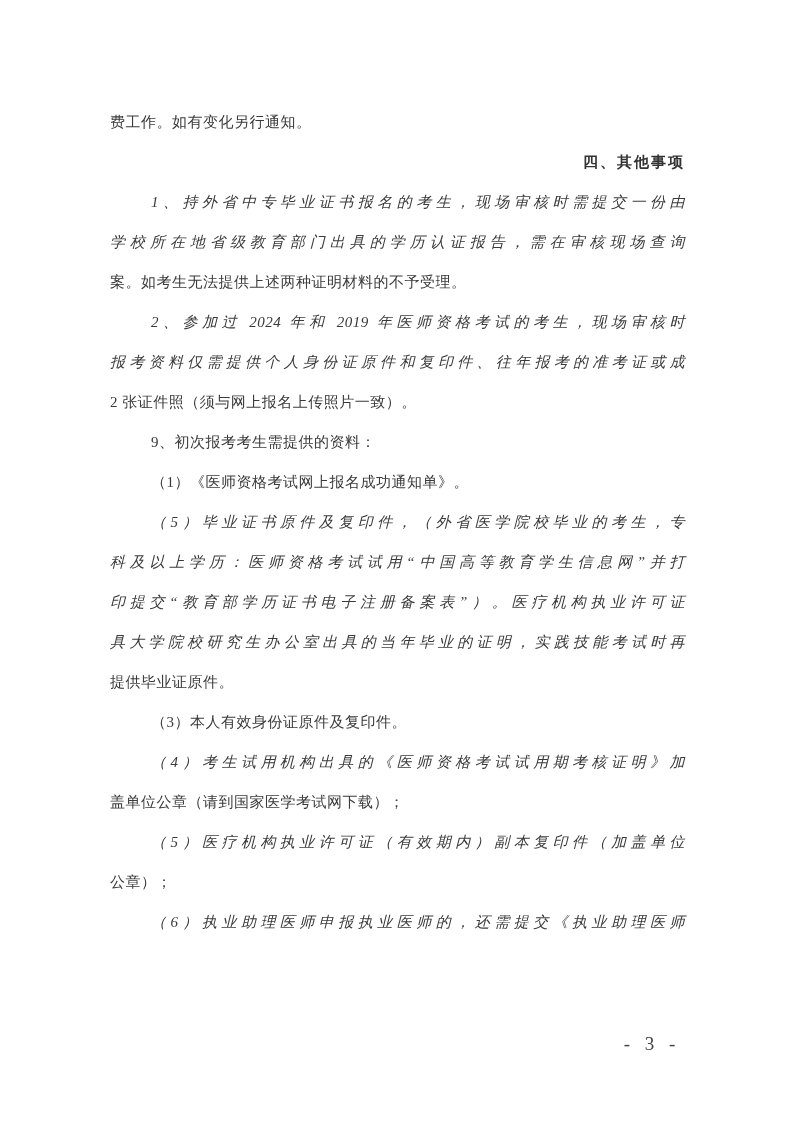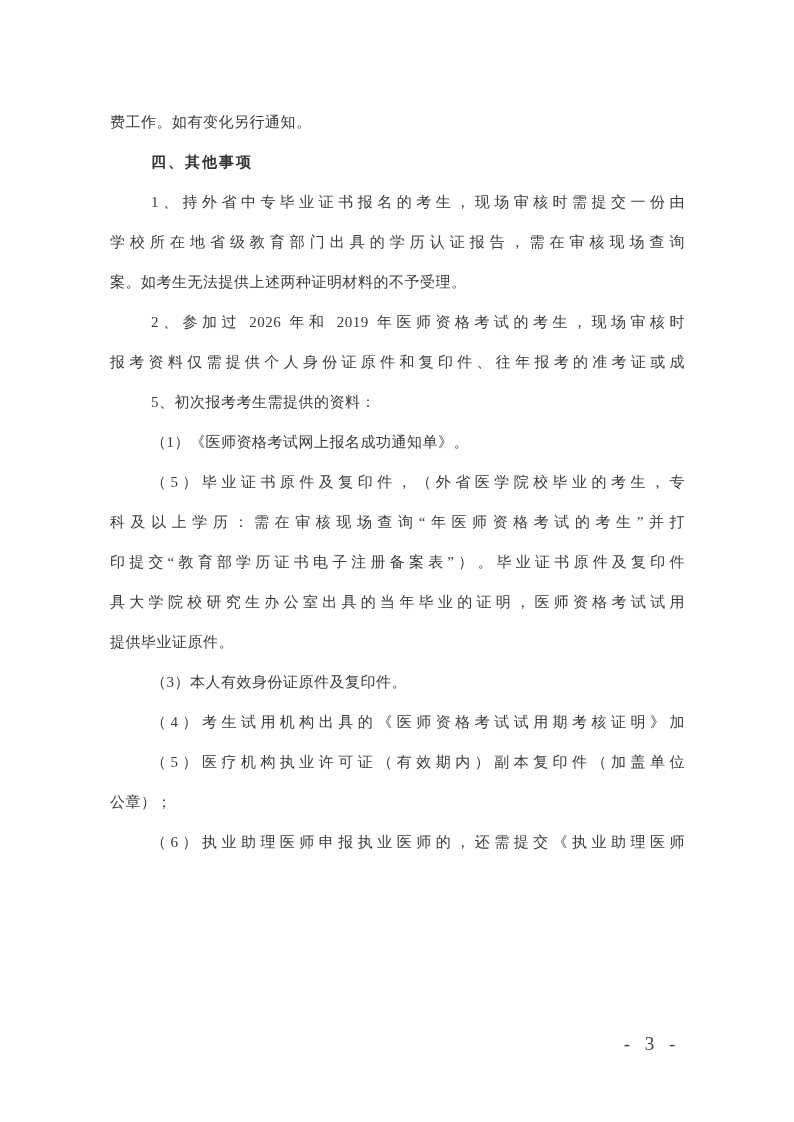--- a/index.html
+++ b/index.html
@@ -27,33 +27,35 @@
   .line {
     height: 40px;
     line-height: 40px;
     white-space: nowrap;
     text-align: left;
   }
   .line.fill {
     white-space: normal;
     text-align: justify;
     text-align-last: justify;
+    font-style: italic;
     -moz-text-align-last: justify;
   }
   .line.indent {
     padding-left: 41px;
   }
   .line.fill.indent {
     width: 534px;
   }
   .line.heading {
     font-weight: 700;
     color: #333333;
     letter-spacing: 2px;
     font-family: "Liberation Sans", "DejaVu Sans", sans-serif;
+    text-align: right;
   }
   .page-number {
     position: absolute;
     left: 622px;
     top: 1033px;
     width: 60px;
     color: #444444;
     font-size: 19px;
     letter-spacing: 5px;
     text-align: center;
@@ -63,30 +65,32 @@
 </head>
 <body>
 
 <div class="page">
   <div class="body-text">
     <div class="line">费工作。如有变化另行通知。</div>
     <div class="line indent heading">四、其他事项</div>
     <div class="line fill indent">1、持外省中专毕业证书报名的考生，现场审核时需提交一份由</div>
     <div class="line fill">学校所在地省级教育部门出具的学历认证报告，需在审核现场查询</div>
     <div class="line">案。如考生无法提供上述两种证明材料的不予受理。</div>
-    <div class="line fill indent">2、参加过 2026 年和 2019 年医师资格考试的考生，现场审核时</div>
+    <div class="line fill indent">2、参加过 2024 年和 2019 年医师资格考试的考生，现场审核时</div>
     <div class="line fill">报考资料仅需提供个人身份证原件和复印件、往年报考的准考证或成</div>
-    <div class="line indent">5、初次报考考生需提供的资料：</div>
+    <div class="line">2 张证件照（须与网上报名上传照片一致）。</div>
+    <div class="line indent">9、初次报考考生需提供的资料：</div>
     <div class="line indent">（1）《医师资格考试网上报名成功通知单》。</div>
     <div class="line fill indent">（5）毕业证书原件及复印件，（外省医学院校毕业的考生，专</div>
-    <div class="line fill">科及以上学历：需在审核现场查询“年医师资格考试的考生”并打</div>
-    <div class="line fill">印提交“教育部学历证书电子注册备案表”）。毕业证书原件及复印件</div>
-    <div class="line fill">具大学院校研究生办公室出具的当年毕业的证明，医师资格考试试用</div>
+    <div class="line fill">科及以上学历：医师资格考试试用“中国高等教育学生信息网”并打</div>
+    <div class="line fill">印提交“教育部学历证书电子注册备案表”）。医疗机构执业许可证</div>
+    <div class="line fill">具大学院校研究生办公室出具的当年毕业的证明，实践技能考试时再</div>
     <div class="line">提供毕业证原件。</div>
     <div class="line indent">（3）本人有效身份证原件及复印件。</div>
     <div class="line fill indent">（4）考生试用机构出具的《医师资格考试试用期考核证明》加</div>
+    <div class="line">盖单位公章（请到国家医学考试网下载）；</div>
     <div class="line fill indent">（5）医疗机构执业许可证（有效期内）副本复印件（加盖单位</div>
     <div class="line">公章）；</div>
     <div class="line fill indent">（6）执业助理医师申报执业医师的，还需提交《执业助理医师</div>
   </div>
 
   <div class="page-number">- 3 -</div>
 </div>
 
 </body></html>

